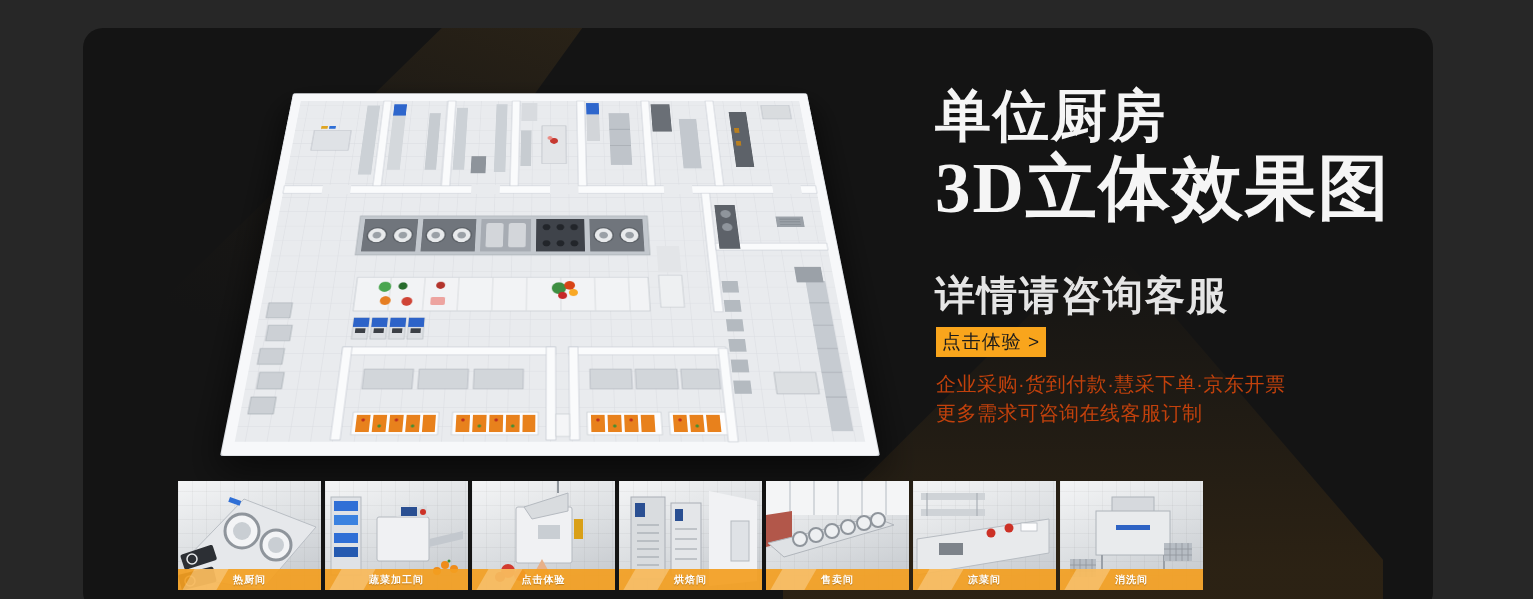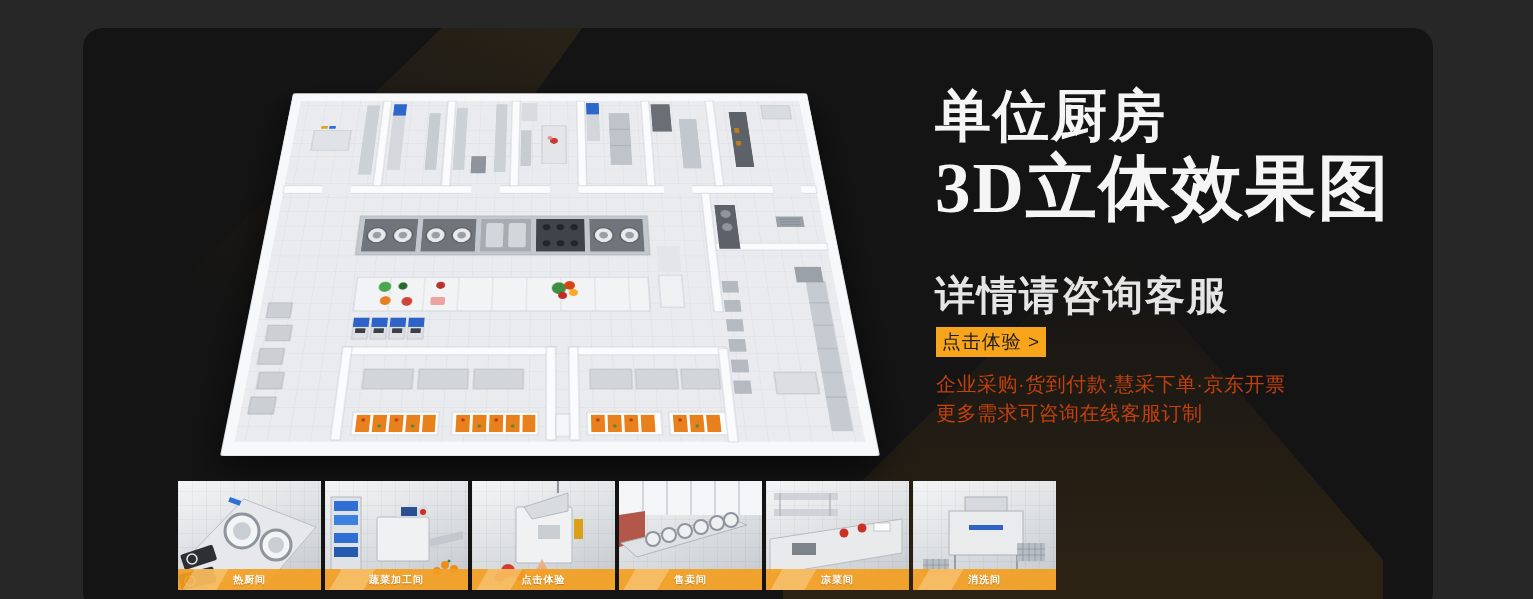--- a/index.html
+++ b/index.html
@@ -351,20 +351,33 @@
           <rect x="102" y="38" width="9" height="20" fill="#d9a018"></rect>
           <circle cx="36" cy="90" r="7" fill="#d23a2e"></circle>
             <circle cx="48" cy="94" r="6" fill="#e05545"></circle>
             <circle cx="28" cy="96" r="5" fill="#b32a22"></circle>
           <polygon points="58,100 70,78 82,100" fill="#e8b088"></polygon>
         </svg>
         <figcaption class="cap">点击体验</figcaption>
       </figure>
 
 
+      <figure class="thumb">
+        <svg width="143" height="109" viewBox="0 0 143 109">
+          <rect x="12" y="16" width="34" height="82" fill="#d9dcdf" stroke="#a9aeb5"></rect>
+          <rect x="16" y="22" width="10" height="14" fill="#2a4f92"></rect>
+          <path d="M18 44h22 M18 52h22 M18 60h22 M18 68h22 M18 76h22 M18 84h22" stroke="#9aa0a7" stroke-width="1.2"></path>
+          <rect x="52" y="22" width="30" height="72" fill="#e4e6e9" stroke="#a9aeb5"></rect>
+          <rect x="56" y="28" width="8" height="12" fill="#2a4f92"></rect>
+          <path d="M56 48h22 M56 58h22 M56 68h22 M56 78h22" stroke="#9aa0a7" stroke-width="1.2"></path>
+          <polygon points="90,10 138,20 138,100 90,105" fill="#f1f2f4"></polygon>
+          <rect x="112" y="40" width="18" height="40" fill="#dfe2e6" stroke="#b5bac0"></rect>
+        </svg>
+        <figcaption class="cap">烘焙间</figcaption>
+      </figure>
 
       <figure class="thumb">
         <svg width="143" height="109" viewBox="0 0 143 109">
           <rect x="0" y="0" width="143" height="34" fill="#f4f5f6"></rect>
           <path d="M24 0v34 M48 0v34 M72 0v34 M96 0v34 M120 0v34" stroke="#c9ced3" stroke-width="1.5"></path>
           <polygon points="0,34 26,30 26,60 0,66" fill="#b2574a"></polygon>
           <polygon points="2,62 108,36 128,44 18,76" fill="#dfe2e5" stroke="#b0b5bb"></polygon>
           <circle cx="34" cy="58" r="7" fill="#eef0f2" stroke="#8f959c" stroke-width="2"></circle>
           <circle cx="50" cy="54" r="7" fill="#eef0f2" stroke="#8f959c" stroke-width="2"></circle>
           <circle cx="66" cy="50" r="7" fill="#eef0f2" stroke="#8f959c" stroke-width="2"></circle>

